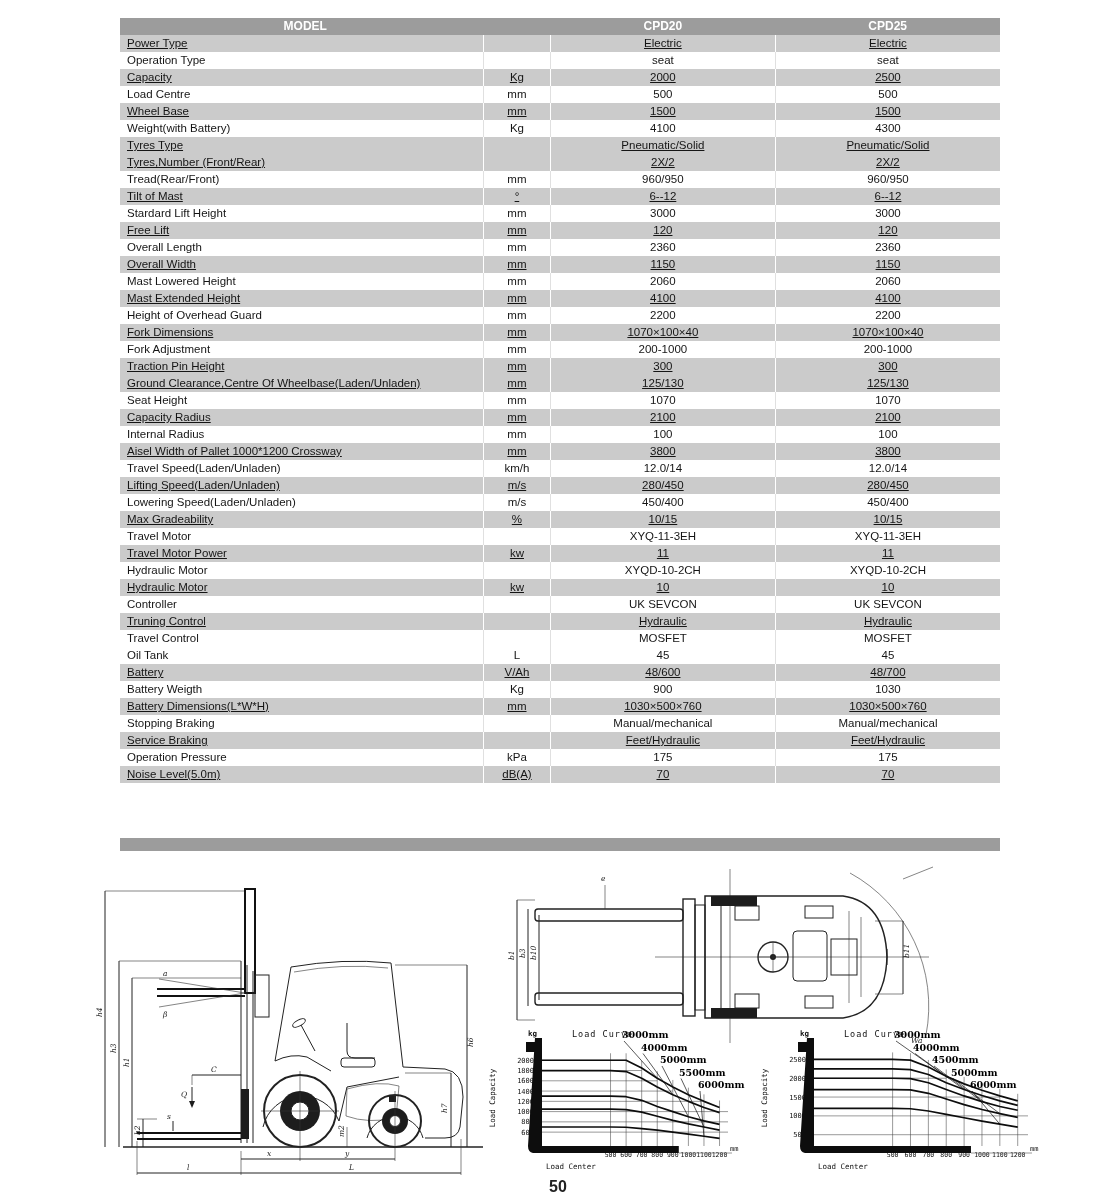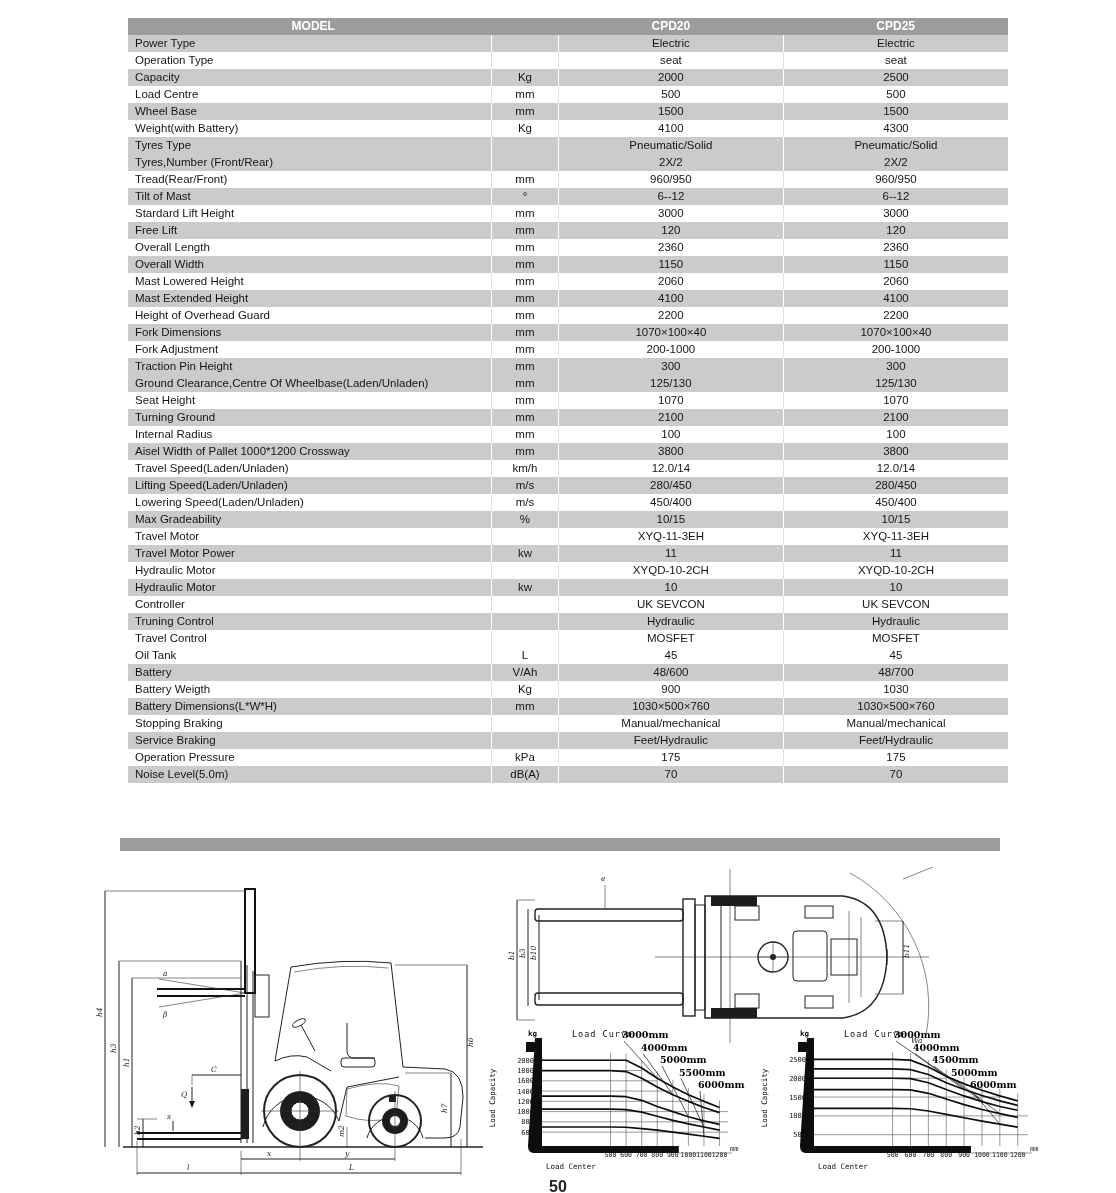--- a/index.html
+++ b/index.html
@@ -1,19 +1,19 @@
 <!DOCTYPE html>
 <html><head>
 <meta charset="utf-8">
 <style>
   html,body{margin:0;padding:0;background:#f2f2f2;}
   .page{position:relative;width:1116px;height:1193px;background:#fff;overflow:hidden;
         font-family:"Liberation Sans",sans-serif;color:#151515;}
   
-  .spec-table{position:absolute;left:128px;top:18px;width:880px;border-collapse:collapse;
+  .spec-table{position:absolute;left:120px;top:18px;width:880px;border-collapse:collapse;
               font-size:11.5px;line-height:17px;}
   .spec-table th,.spec-table td{height:17px;padding:0;font-weight:normal;white-space:nowrap;overflow:hidden;}
   .spec-table thead th{background:#9c9c9c;color:#fff;font-weight:bold;font-size:12px;}
   .c-label{width:358px;text-align:left;padding-left:7px!important;}
   .c-unit{width:67px;text-align:center;}
   .c-val{width:228px;text-align:center;}
   tr.g td{background:#cbcbcb;}
   tr.w td{background:#ffffff;}
   tr.g td + td{border-left:1px solid #fff;}
   tr.w td + td{border-left:1px solid #e0e0e0;}
@@ -21,21 +21,21 @@
   
   .drawing{position:absolute;}
   .drawing svg{display:block;}
   .dline{stroke:#222;fill:none;stroke-width:1;}
   .dthin{stroke:#333;fill:none;stroke-width:.6;}
   .dbold{stroke:#111;fill:none;stroke-width:2;}
   .dfill{fill:#1d1d1d;stroke:none;}
   .dim{font:italic 7.5px "DejaVu Serif",serif;fill:#222;}
   
   .chart{position:absolute;}
-  .g{stroke:#444;stroke-width:.55;fill:none;}
+  .g{stroke:#444;stroke-width:.55;fill:none;text-decoration:underline;}
   .cv{stroke:#0d0d0d;stroke-width:1.7;fill:none;stroke-linejoin:round;}
   .ax{fill:#0d0d0d;stroke:none;}
   .tk{font:7px "DejaVu Sans Mono",monospace;fill:#111;}
   .tkx{font:6.5px "DejaVu Sans Mono",monospace;fill:#111;}
   .kgu{font:bold 7.5px "DejaVu Sans Mono",monospace;fill:#111;}
   .ttl{font:8.5px "DejaVu Sans Mono",monospace;fill:#111;letter-spacing:1px;}
   .axl{font:7.5px "DejaVu Sans Mono",monospace;fill:#111;}
   .lb{font:bold 9.5px "DejaVu Serif",serif;fill:#000;}
   .ld{stroke:#111;stroke-width:.7;}
   .page-number{position:absolute;left:0;top:1178px;width:100%;text-align:center;
@@ -182,21 +182,21 @@
           <td class="c-val">125/130</td>
           <td class="c-val">125/130</td>
         </tr>
         <tr class="w">
           <td class="c-label">Seat Height</td>
           <td class="c-unit">mm</td>
           <td class="c-val">1070</td>
           <td class="c-val">1070</td>
         </tr>
         <tr class="g">
-          <td class="c-label">Turning Ground</td>
+          <td class="c-label">Capacity Radius</td>
           <td class="c-unit">mm</td>
           <td class="c-val">2100</td>
           <td class="c-val">2100</td>
         </tr>
         <tr class="w">
           <td class="c-label">Internal Radius</td>
           <td class="c-unit">mm</td>
           <td class="c-val">100</td>
           <td class="c-val">100</td>
         </tr>

